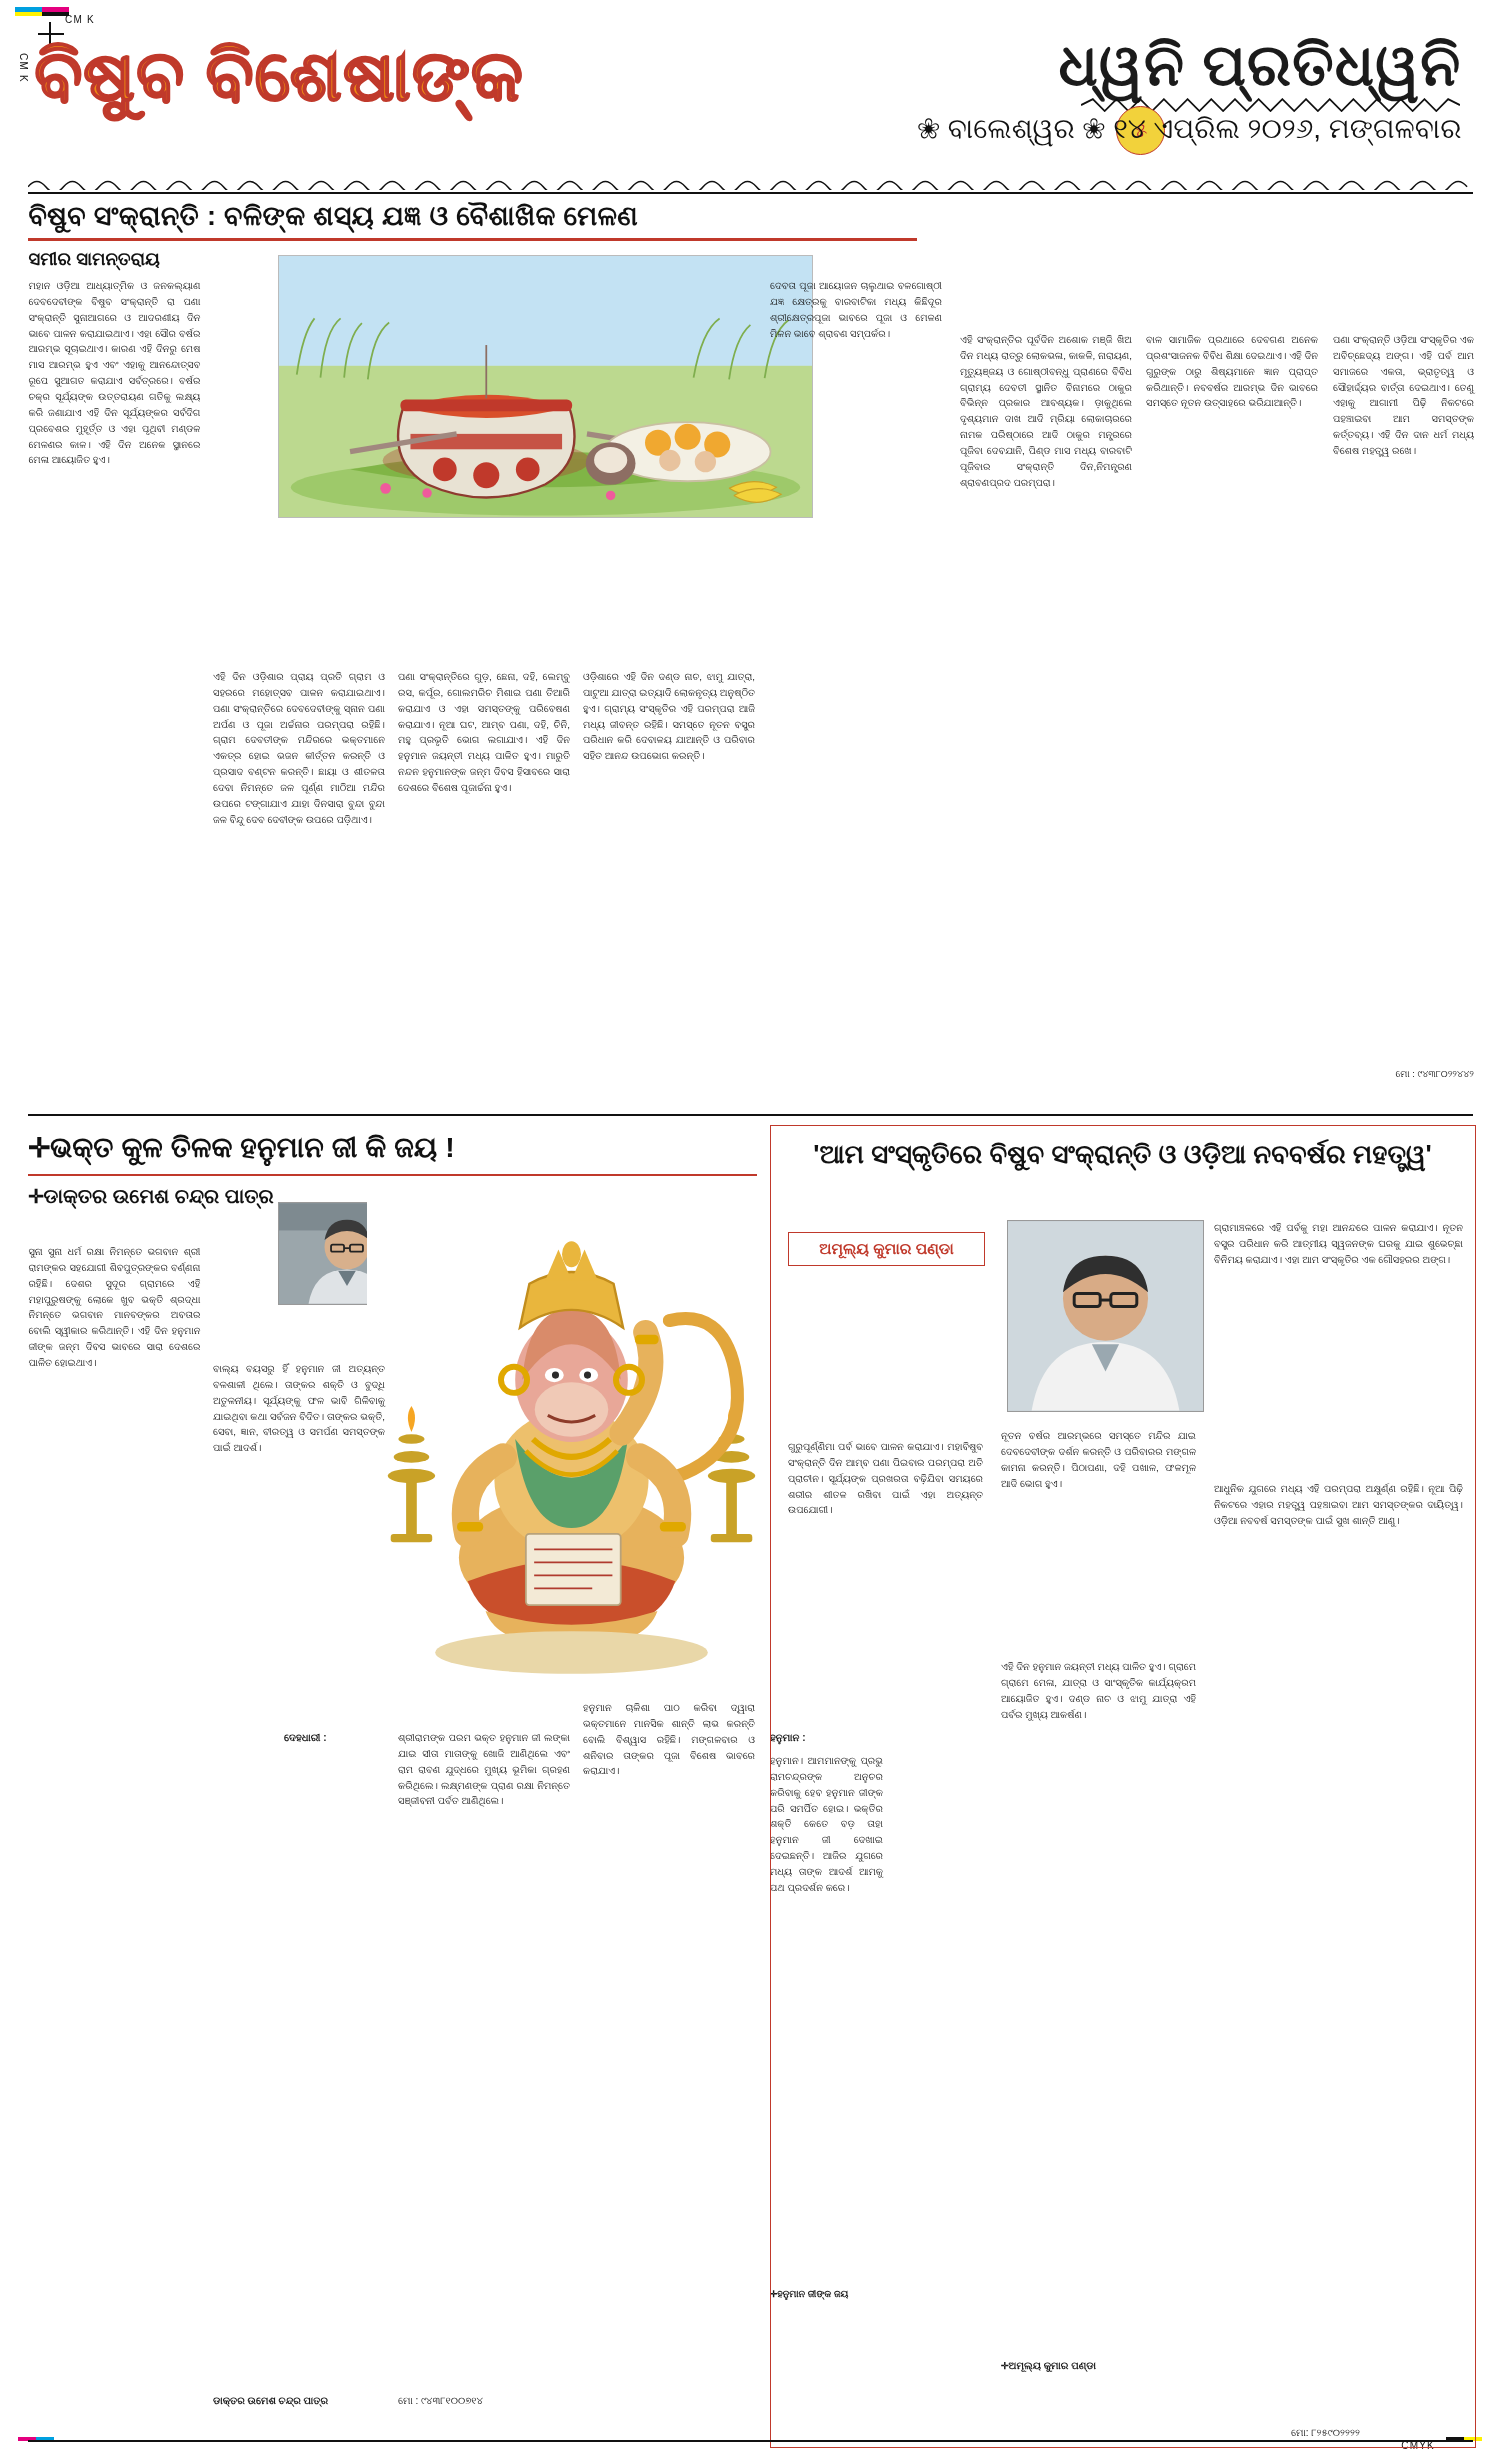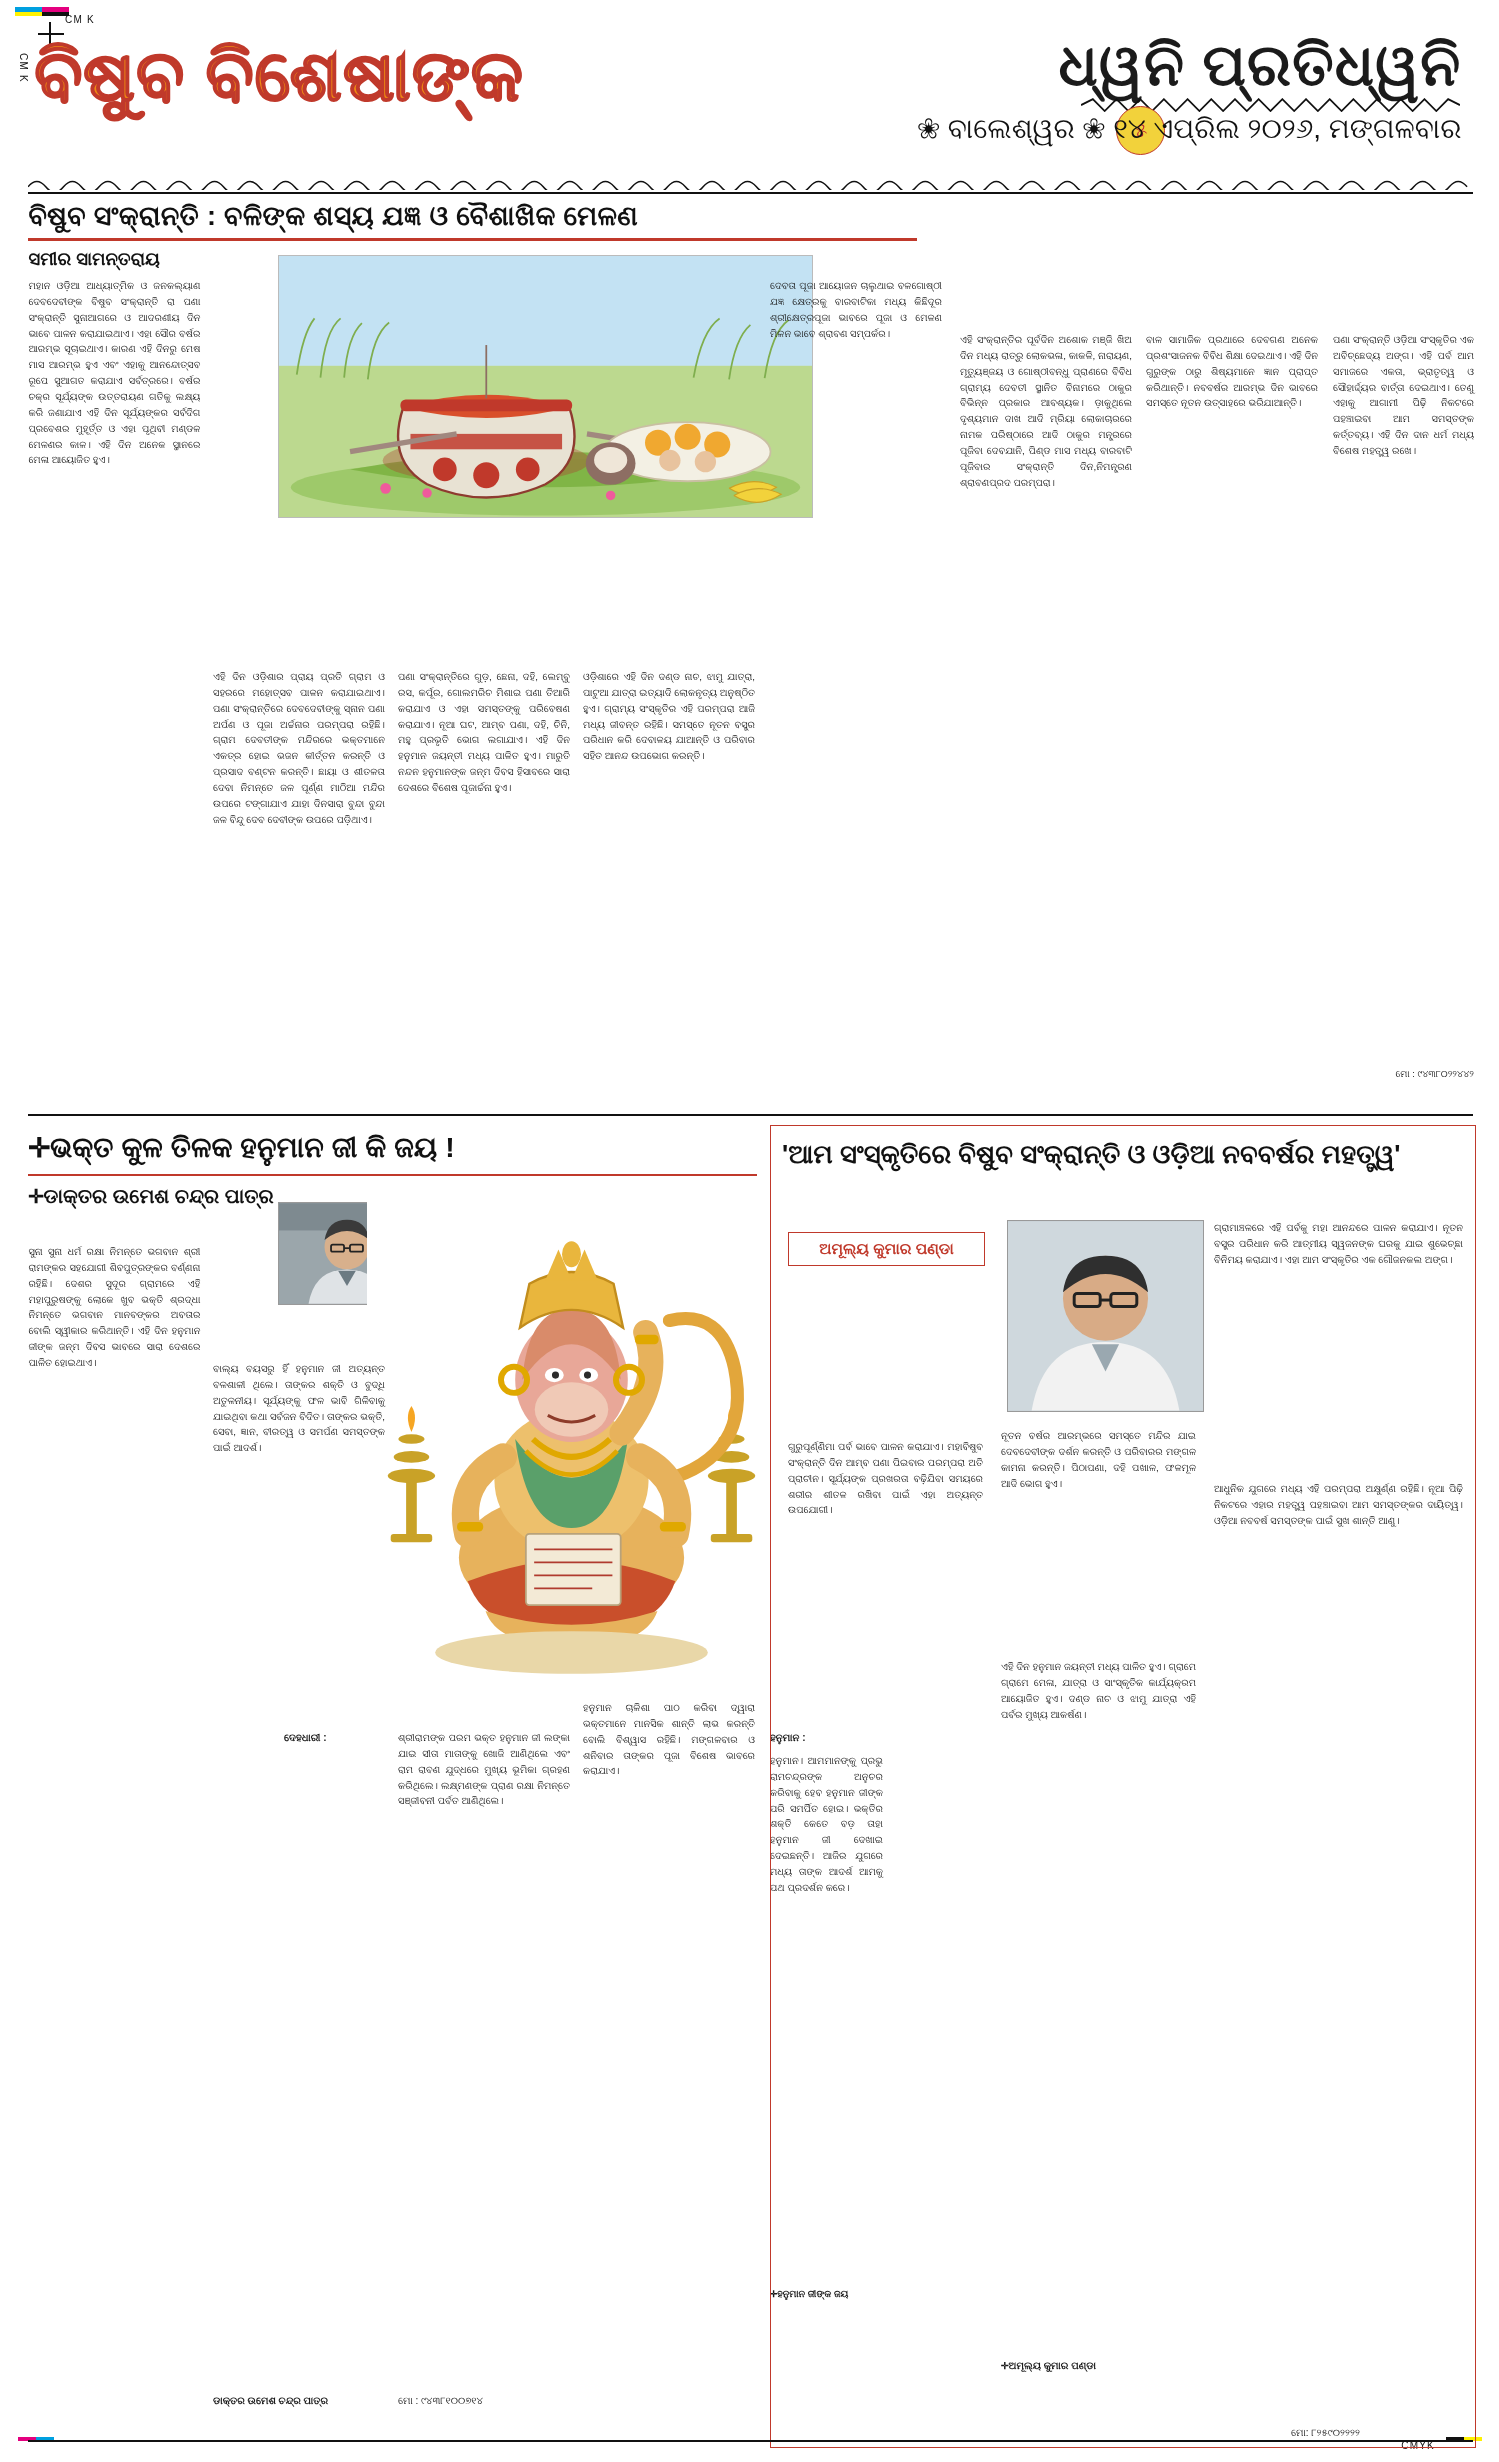--- a/index.html
+++ b/index.html
@@ -294,21 +294,21 @@
   </div>
   <div class="col" style="left:770px;top:2286px;width:113px;font-weight:bold;font-size:9.5px;">✛ହନୁମାନ ଜୀଙ୍କ ଜୟ</div>
   <div class="col" style="left:213px;top:2393px;width:178px;font-weight:bold;font-size:10px;">
     <span>ଡାକ୍ତର ଉମେଶ ଚନ୍ଦ୍ର ପାତ୍ର</span>
   </div>
   <div class="col" style="left:398px;top:2393px;width:178px;font-size:10px;">
     <span>ମୋ : ୯୪୩୮୧୦୦୭୧୪</span>
   </div>
 
   <div class="box" style="left:770px;top:1125px;width:704px;height:1321px;"></div>
-  <div style="position:absolute;left:782px;top:1137px;width:681px;font-size:26px;font-weight:bold;color:#111;line-height:1.32;">'ଆମ ସଂସ୍କୃତିରେ ବିଷୁବ ସଂକ୍ରାନ୍ତି ଓ ଓଡ଼ିଆ ନବବର୍ଷର ମହତ୍ତ୍ୱ'</div>
+  <div style="position:absolute;left:782px;top:1137px;width:681px;font-size:26px;font-weight:bold;color:#111;text-align:center;line-height:1.32;">'ଆମ ସଂସ୍କୃତିରେ ବିଷୁବ ସଂକ୍ରାନ୍ତି ଓ ଓଡ଼ିଆ ନବବର୍ଷର ମହତ୍ତ୍ୱ'</div>
 
   <div class="name-badge" style="left:788px;top:1232px;width:195px;height:32px;font-size:15.4px;">ଅମୂଲ୍ୟ କୁମାର ପଣ୍ଡା</div>
 
   <div class="photo" style="left:1007px;top:1220px;width:195px;height:190px;background:#c5d0d6;">
     <svg viewBox="0 0 330 320" width="195" height="190">
       <rect width="330" height="320" fill="#cfd8dd"></rect>
       <circle cx="165" cy="130" r="72" fill="#d8ab86"></circle>
       <path d="M93,120 q72,-62 144,0 q-8,-62 -72,-62 q-64,0 -72,62" fill="#2f2f2f"></path>
       <rect x="112" y="122" width="44" height="22" rx="5" fill="none" stroke="#222" stroke-width="5"></rect>
       <rect x="174" y="122" width="44" height="22" rx="5" fill="none" stroke="#222" stroke-width="5"></rect>
@@ -321,21 +321,21 @@
   <div class="col" style="left:788px;top:1439px;width:195px;">
     <p>ଗୁରୁପୂର୍ଣ୍ଣିମା ପର୍ବ ଭାବେ ପାଳନ କରାଯାଏ। ମହାବିଷୁବ ସଂକ୍ରାନ୍ତି ଦିନ ଆମ୍ବ ପଣା ପିଇବାର ପରମ୍ପରା ଅତି ପ୍ରାଚୀନ। ସୂର୍ଯ୍ୟଙ୍କ ପ୍ରଖରତା ବଢ଼ିଯିବା ସମୟରେ ଶରୀର ଶୀତଳ ରଖିବା ପାଇଁ ଏହା ଅତ୍ୟନ୍ତ ଉପଯୋଗୀ।</p>
   </div>
   <div class="col" style="left:1001px;top:1428px;width:195px;height:924px;">
     <p>ନୂତନ ବର୍ଷର ଆରମ୍ଭରେ ସମସ୍ତେ ମନ୍ଦିର ଯାଇ ଦେବଦେବୀଙ୍କ ଦର୍ଶନ କରନ୍ତି ଓ ପରିବାରର ମଙ୍ଗଳ କାମନା କରନ୍ତି। ପିଠାପଣା, ଦହି ପଖାଳ, ଫଳମୂଳ ଆଦି ଭୋଗ ହୁଏ।</p>
   </div>
   <div class="col" style="left:1001px;top:1659px;width:195px;">
     <p>ଏହି ଦିନ ହନୁମାନ ଜୟନ୍ତୀ ମଧ୍ୟ ପାଳିତ ହୁଏ। ଗ୍ରାମେ ଗ୍ରାମେ ମେଳା, ଯାତ୍ରା ଓ ସାଂସ୍କୃତିକ କାର୍ଯ୍ୟକ୍ରମ ଆୟୋଜିତ ହୁଏ। ଦଣ୍ଡ ନାଚ ଓ ଝାମୁ ଯାତ୍ରା ଏହି ପର୍ବର ମୁଖ୍ୟ ଆକର୍ଷଣ।</p>
   </div>
   <div class="col" style="left:1214px;top:1220px;width:249px;height:1114px;">
-    <p>ଗ୍ରାମାଞ୍ଚଳରେ ଏହି ପର୍ବକୁ ମହା ଆନନ୍ଦରେ ପାଳନ କରାଯାଏ। ନୂତନ ବସ୍ତ୍ର ପରିଧାନ କରି ଆତ୍ମୀୟ ସ୍ୱଜନଙ୍କ ଘରକୁ ଯାଇ ଶୁଭେଚ୍ଛା ବିନିମୟ କରାଯାଏ। ଏହା ଆମ ସଂସ୍କୃତିର ଏକ ଗୌଜନକଲ ଅଙ୍ଗ।</p>
+    <p>ଗ୍ରାମାଞ୍ଚଳରେ ଏହି ପର୍ବକୁ ମହା ଆନନ୍ଦରେ ପାଳନ କରାଯାଏ। ନୂତନ ବସ୍ତ୍ର ପରିଧାନ କରି ଆତ୍ମୀୟ ସ୍ୱଜନଙ୍କ ଘରକୁ ଯାଇ ଶୁଭେଚ୍ଛା ବିନିମୟ କରାଯାଏ। ଏହା ଆମ ସଂସ୍କୃତିର ଏକ ଗୌସହରର ଅଙ୍ଗ।</p>
   </div>
   <div class="col" style="left:1214px;top:1481px;width:249px;">
     <p>ଆଧୁନିକ ଯୁଗରେ ମଧ୍ୟ ଏହି ପରମ୍ପରା ଅକ୍ଷୁର୍ଣ୍ଣ ରହିଛି। ନୂଆ ପିଢ଼ି ନିକଟରେ ଏହାର ମହତ୍ତ୍ୱ ପହଞ୍ଚାଇବା ଆମ ସମସ୍ତଙ୍କର ଦାୟିତ୍ୱ। ଓଡ଼ିଆ ନବବର୍ଷ ସମସ୍ତଙ୍କ ପାଇଁ ସୁଖ ଶାନ୍ତି ଆଣୁ।</p>
   </div>
   <div class="col" style="left:1001px;top:2358px;width:195px;font-weight:bold;font-size:10px;">✛ଅମୂଲ୍ୟ କୁମାର ପଣ୍ଡା</div>
   <div class="col" style="left:1291px;top:2381px;width:178px;font-size:10px;text-align:left;margin-top:44px;">ମୋ: ୮୨୫୯୦୨୨୨୨</div>
 
   <div class="rule-blk" style="left:28.4px;top:2440px;width:1445px;height:1.8px;"></div>
 </div>
 

